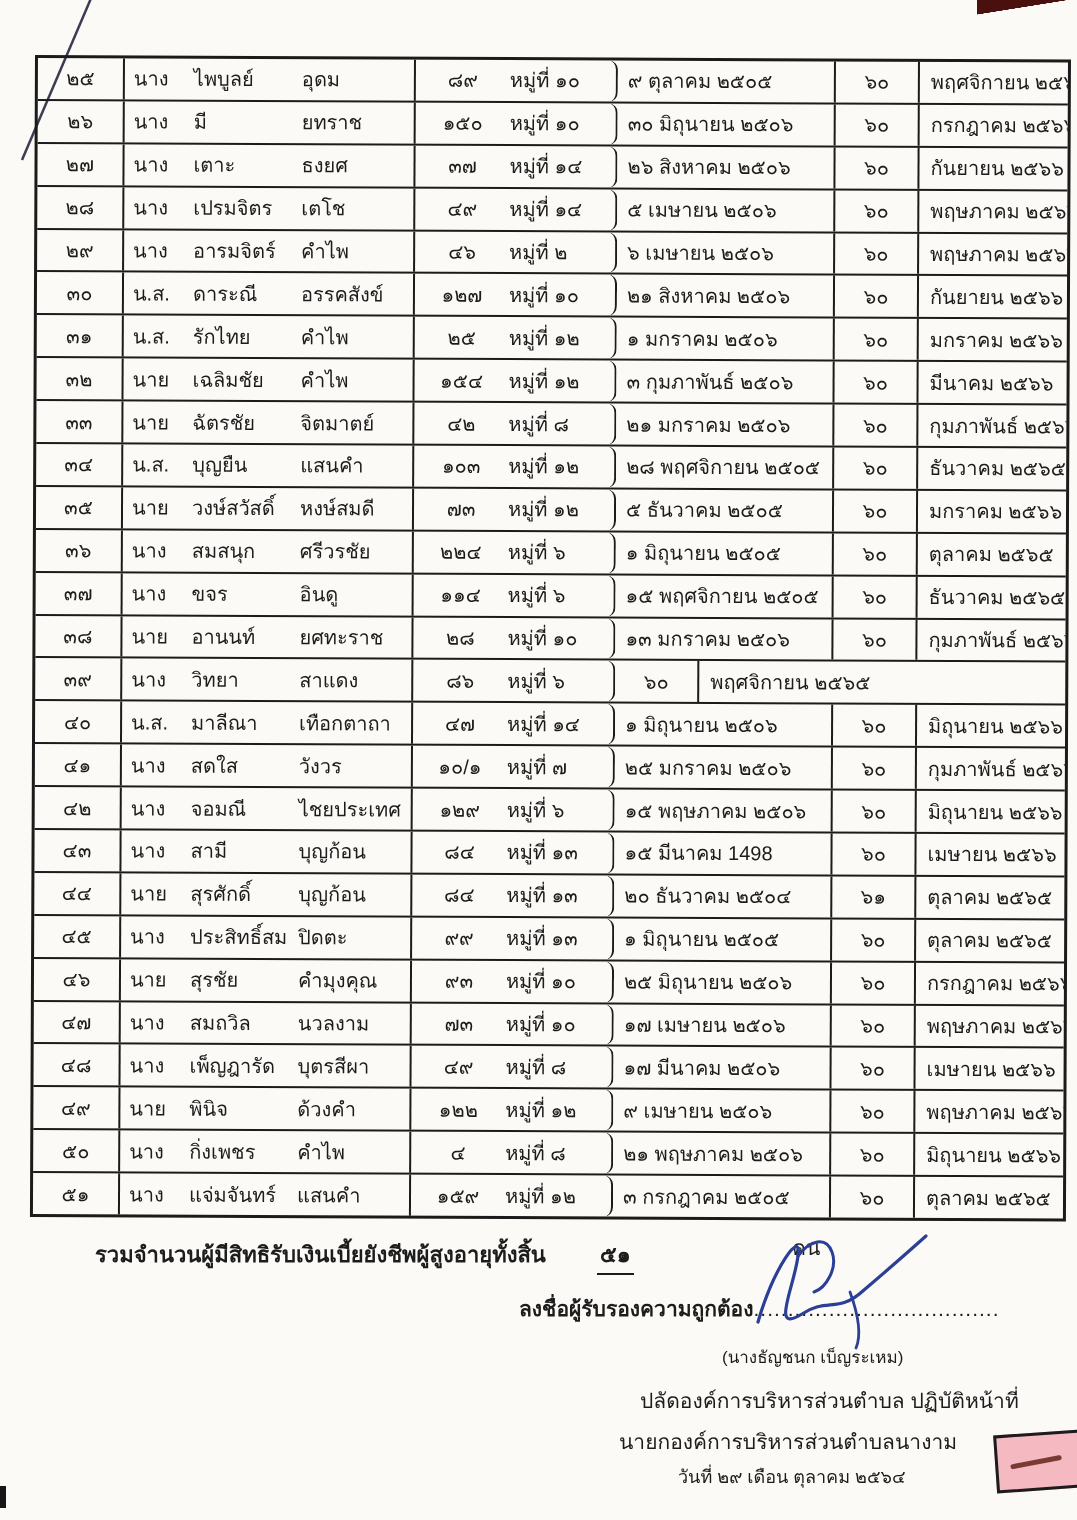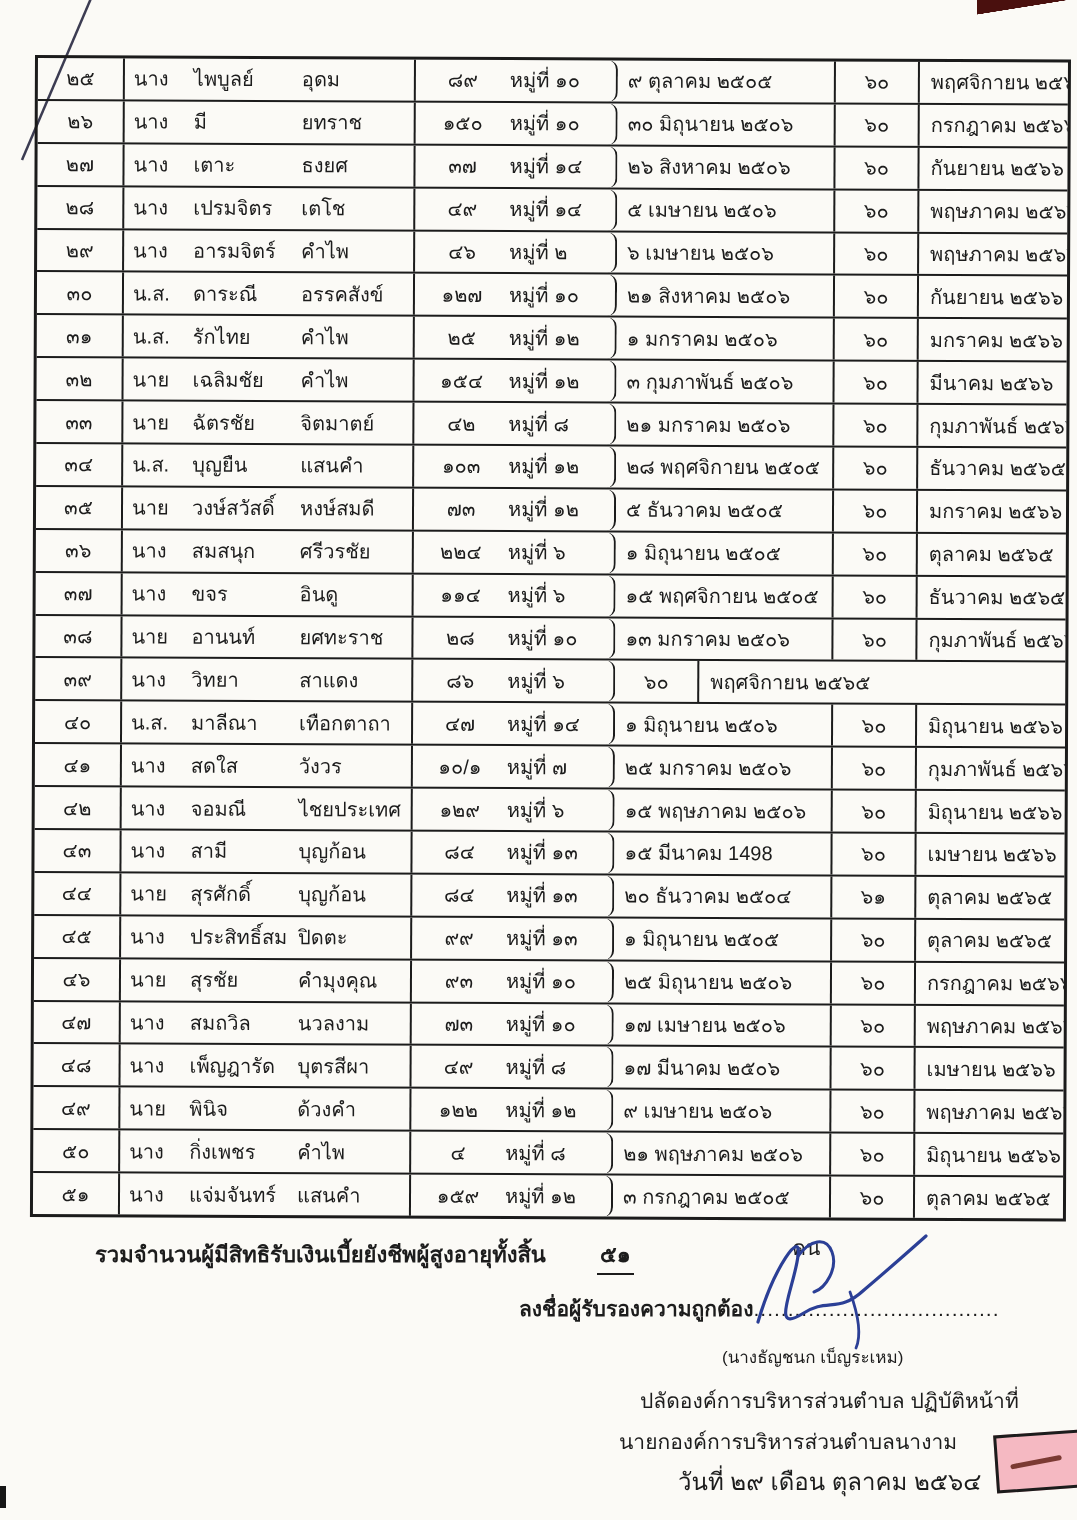--- a/index.html
+++ b/index.html
@@ -46,21 +46,21 @@
   
   .abs{position:absolute;white-space:nowrap;}
   .summary-label{left:95px;top:1237px;font-size:22px;font-weight:bold;}
   .summary-count{left:597px;top:1237px;font-size:22px;font-weight:bold;border-bottom:2px solid #1c1c1c;padding:0 3px 1px 3px;}
   .summary-unit{left:792px;top:1231px;font-size:21px;}
   .sign-line{left:519px;top:1292px;font-size:21px;font-weight:bold;}
   .sign-line .dots{font-weight:normal;letter-spacing:1px;}
   .sig-name{left:722px;top:1343px;font-size:17px;}
   .sig-title1{left:640px;top:1384px;font-size:21px;}
   .sig-title2{left:598px;top:1425px;font-size:21px;margin-left:21px;}
-  .sig-date{left:678px;top:1462px;font-size:24px;}
+  .sig-date{left:678px;top:1462px;font-size:18px;}
   .signature-svg{position:absolute;left:740px;top:1222px;pointer-events:none;}
   
   .pink-note{
     position:absolute;left:995px;top:1432px;width:95px;height:52px;
     background:#f5b9c2;border:3px solid #1c1c1c;transform:rotate(-4deg);
   }
   .pink-note .mark{
     position:absolute;left:12px;top:24px;width:52px;height:5px;
     background:#7b3a33;border-radius:3px;transform:rotate(-7deg);
   }

